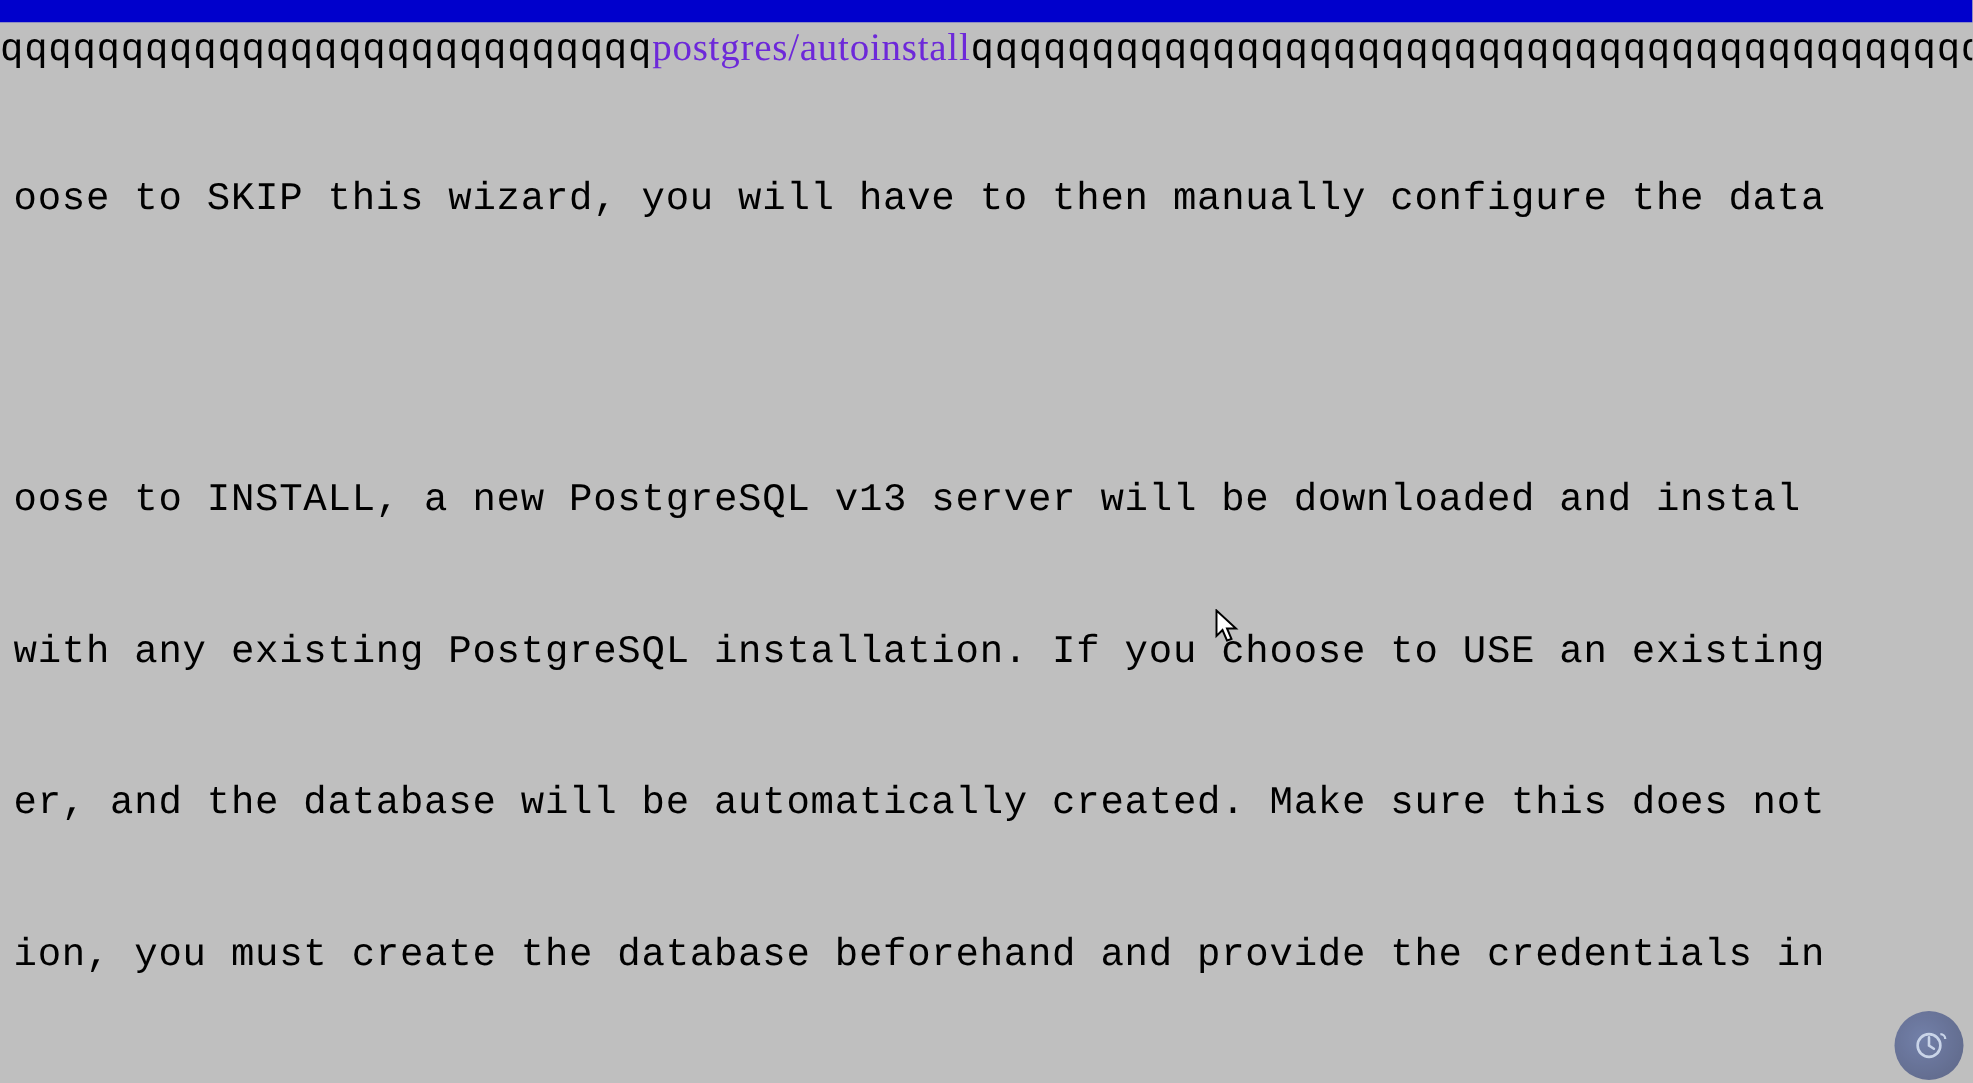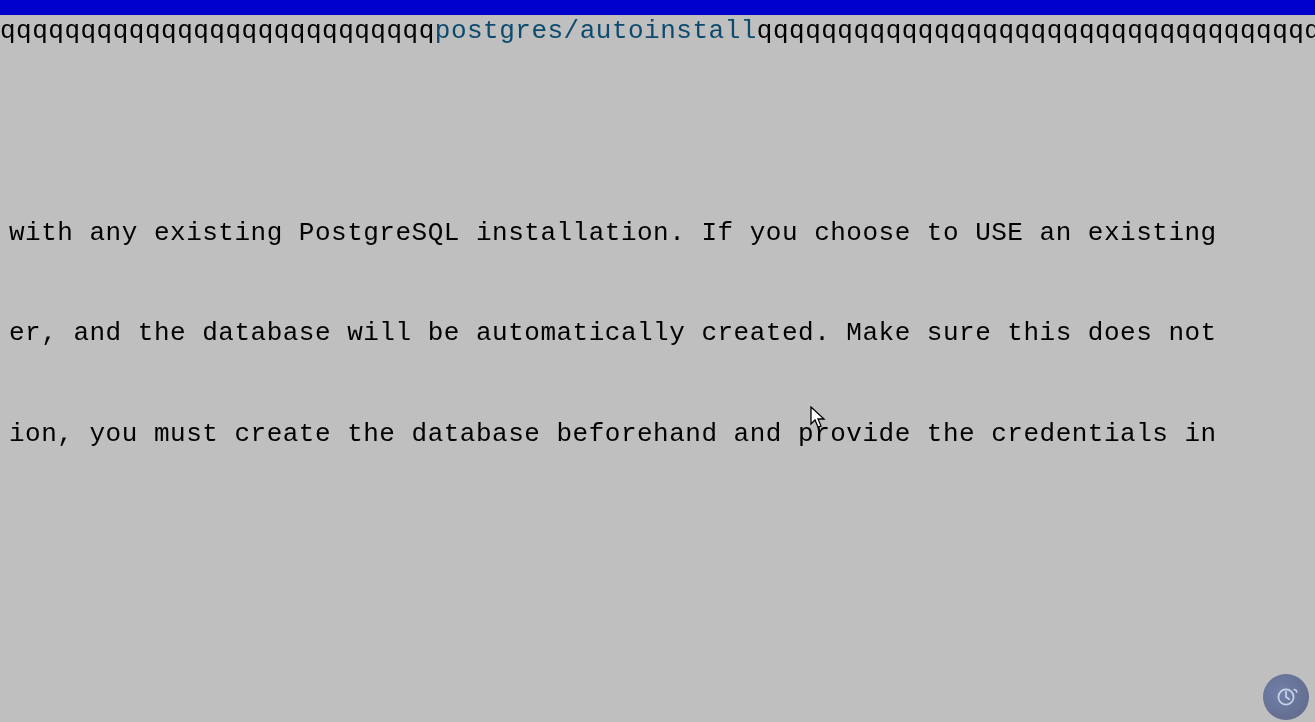--- a/index.html
+++ b/index.html
@@ -31,21 +31,22 @@
     color: #000;
     white-space: nowrap;
     overflow: hidden;
     position: relative;
   }
   .titlebar .fill {
     color: #000;
     text-align: center;
   }
   .titlebar .title {
-    color: #0c4a6e;
+    color: #6d28d9;
+    font-family: Liberation Serif, serif;
   }
   .body-text {
     white-space: pre;
     padding-left: 9px;
     overflow: hidden;
   }
   .body-text .line {
     height: 33.6px;
     white-space: pre;
   }
@@ -75,21 +76,23 @@
 
 <div class="screen">
 
   <div class="topbar"></div>
 
   <div class="titlebar">
     <span class="fill">qqqqqqqqqqqqqqqqqqqqqqqqqqq</span><span class="title">postgres/autoinstall</span><span class="fill">qqqqqqqqqqqqqqqqqqqqqqqqqqqqqqqqqqqqqqqqqqqqqqqqqqqqqqqqqqqqqqqqqqqqqq</span>
   </div>
 
   <div class="body-text">
+    <div class="line">oose to SKIP this wizard, you will have to then manually configure the data</div>
     <div class="line"></div>
+    <div class="line">oose to INSTALL, a new PostgreSQL v13 server will be downloaded and instal</div>
     <div class="line">with any existing PostgreSQL installation. If you choose to USE an existing</div>
     <div class="line">er, and the database will be automatically created. Make sure this does not</div>
     <div class="line">ion, you must create the database beforehand and provide the credentials in</div>
     
     
     
   </div>
 
   <div class="cursor-icon">
     <svg width="18" height="24" viewBox="0 0 18 24">

